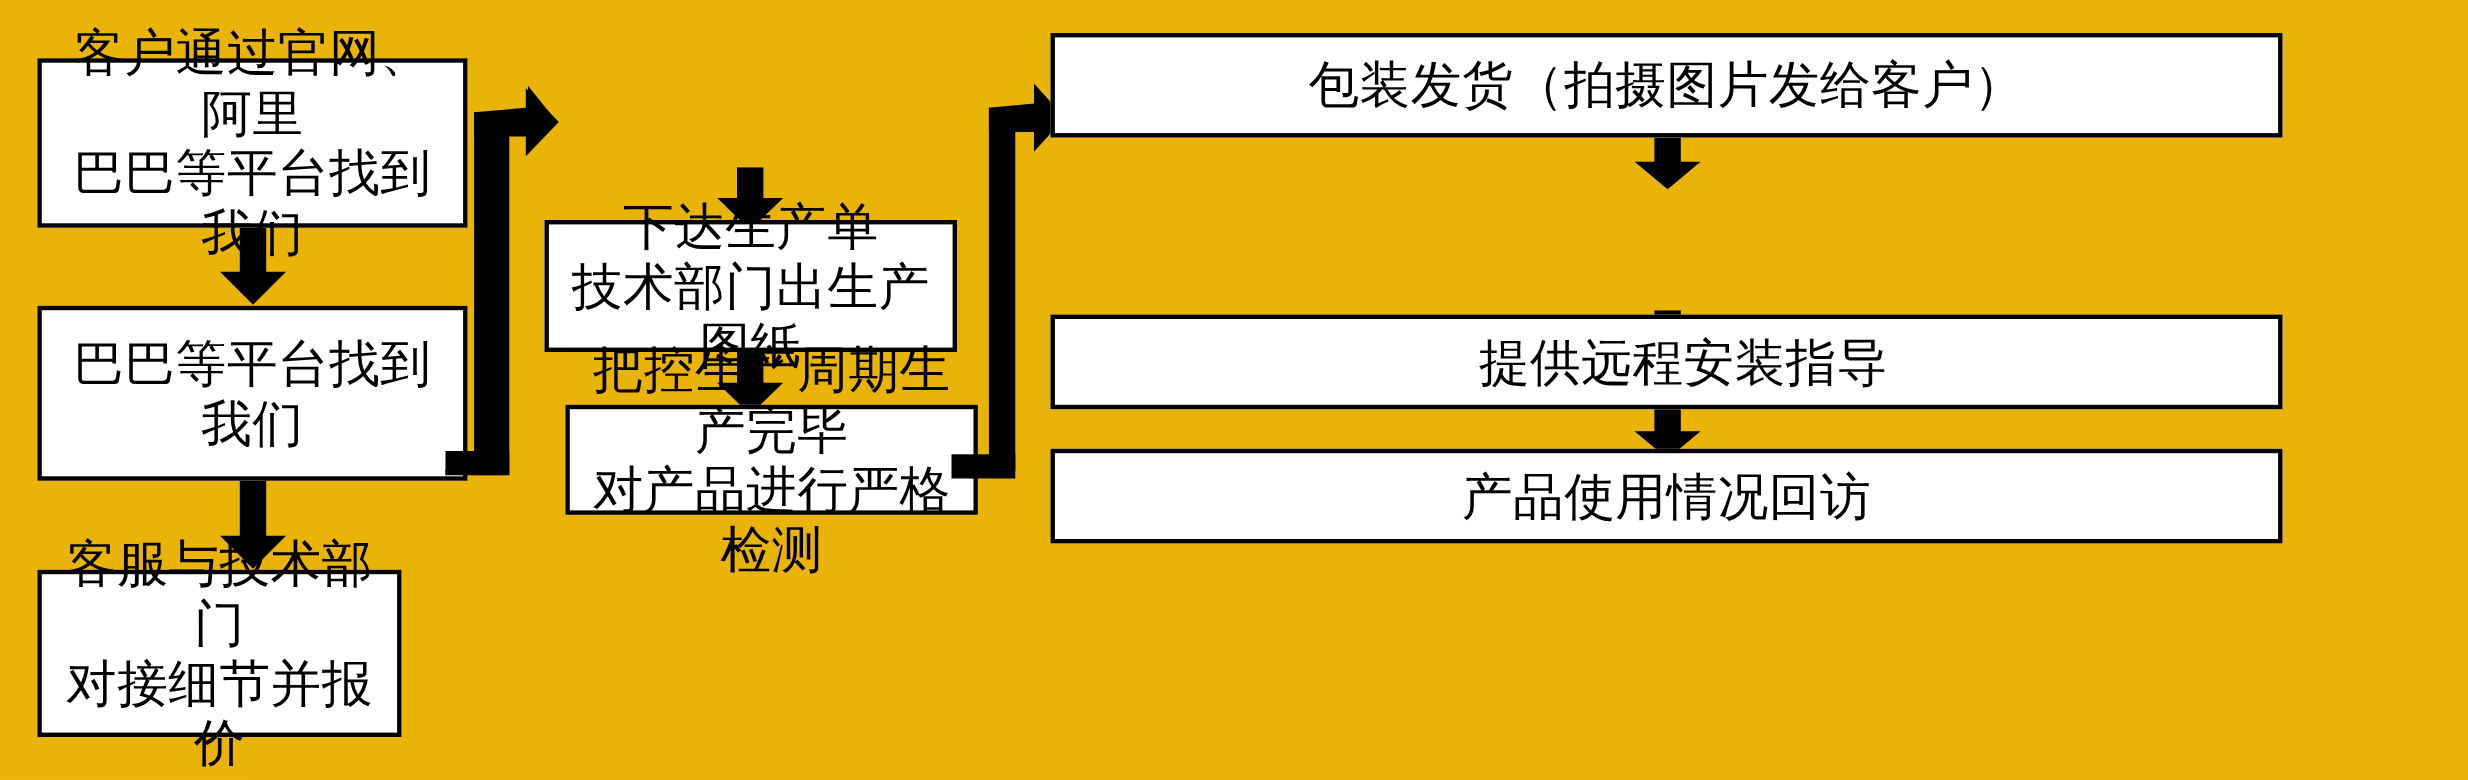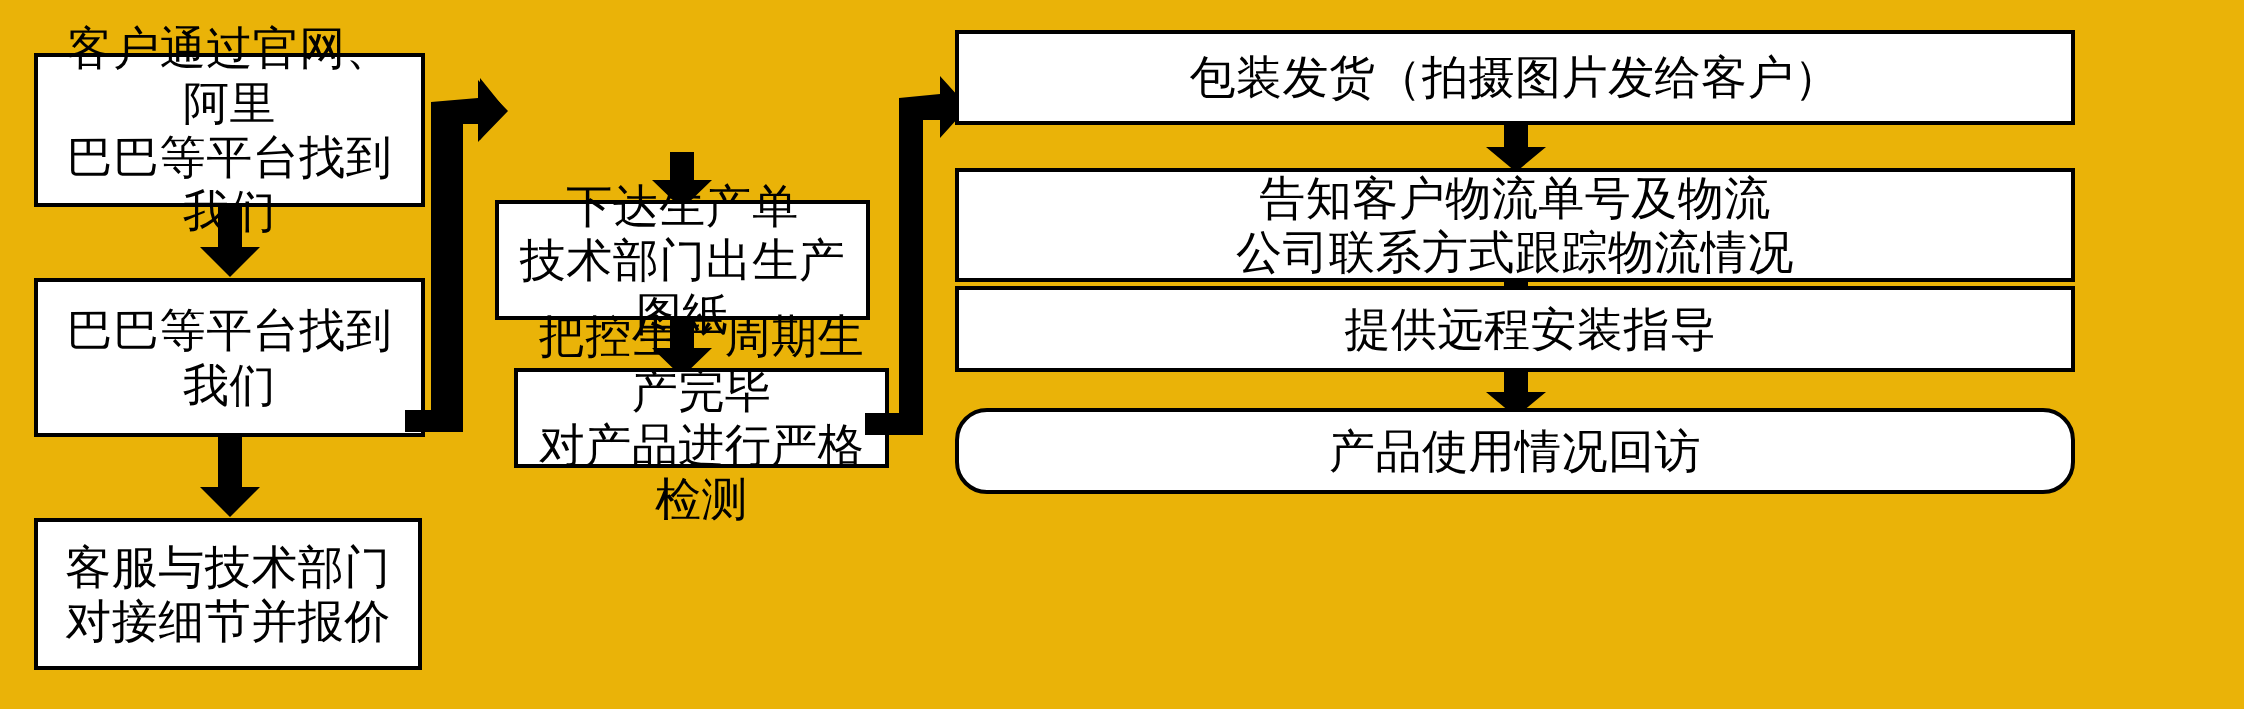--- a/index.html
+++ b/index.html
@@ -61,21 +61,21 @@
   <div class="node" style="left:34px; top:278px; width:391px; height:159px;">
     <div class="node-label">巴巴等平台找到我们</div>
   </div>
 
   <div class="conn" style="left:196px; top:437px;">
     <svg width="68" height="81" viewBox="0 0 68 81" aria-hidden="true">
       <polygon points="22,0 46,0 46,50 64,50 34,80 4,50 22,50" fill="#000000"></polygon>
     </svg>
   </div>
 
-  <div class="node" style="left:34px; top:518px; width:388px; height:152px;">
+  <div class="node" style="left:34px; top:518px; width:331px; height:152px;">
     <div class="node-label">客服与技术部门
 对接细节并报价</div>
   </div>
 
   <div class="conn" style="left:400px; top:72px;">
     <svg width="110" height="360" viewBox="0 0 110 360" aria-hidden="true">
       <path d="M 5 355 L 43 355 L 43 34 L 80 34 L 80 6 L 105 37 L 80 68 L 80 48 L 63 48 L 63 355 L 63 375 L 5 375 Z" fill="#000000"></path>
       <rect x="5" y="338" width="58" height="22" fill="#000000"></rect>
       <rect x="31" y="30" width="24" height="330" fill="#000000"></rect>
       <path d="M 31 30 L 31 52 L 78 52 L 78 70 L 108 39 L 78 8 L 78 26 Z" fill="#000000"></path>
@@ -116,38 +116,34 @@
   <div class="node" style="left:955px; top:30px; width:1120px; height:95px;">
     <div class="node-label">包装发货（拍摄图片发给客户）</div>
   </div>
 
   <div class="conn" style="left:1482px; top:125px;">
     <svg width="68" height="48" viewBox="0 0 68 48" aria-hidden="true">
       <polygon points="22,0 46,0 46,22 64,22 34,47 4,22 22,22" fill="#000000"></polygon>
     </svg>
   </div>
 
-  <div class="node" style="left:955px; top:168px; width:1120px; height:114px;">
-    <div class="node-label">告知客户物流单号及物流
-公司联系方式跟踪物流情况</div>
-  </div>
 
   <div class="conn" style="left:1482px; top:282px;">
     <svg width="68" height="46" viewBox="0 0 68 46" aria-hidden="true">
       <polygon points="22,0 46,0 46,20 64,20 34,45 4,20 22,20" fill="#000000"></polygon>
     </svg>
   </div>
 
   <div class="node" style="left:955px; top:286px; width:1120px; height:86px;padding-left:31px;">
     <div class="node-label">提供远程安装指导</div>
   </div>
 
   <div class="conn" style="left:1482px; top:372px;">
     <svg width="68" height="46" viewBox="0 0 68 46" aria-hidden="true">
       <polygon points="22,0 46,0 46,20 64,20 34,45 4,20 22,20" fill="#000000"></polygon>
     </svg>
   </div>
 
-  <div class="node" style="left:955px; top:408px; width:1120px; height:86px;border-radius:32px;">
+  <div class="node" style="left:955px; top:408px; width:1120px; height:86px;">
     <div class="node-label">产品使用情况回访</div>
   </div>
 
 </div>
 
 </body></html>

